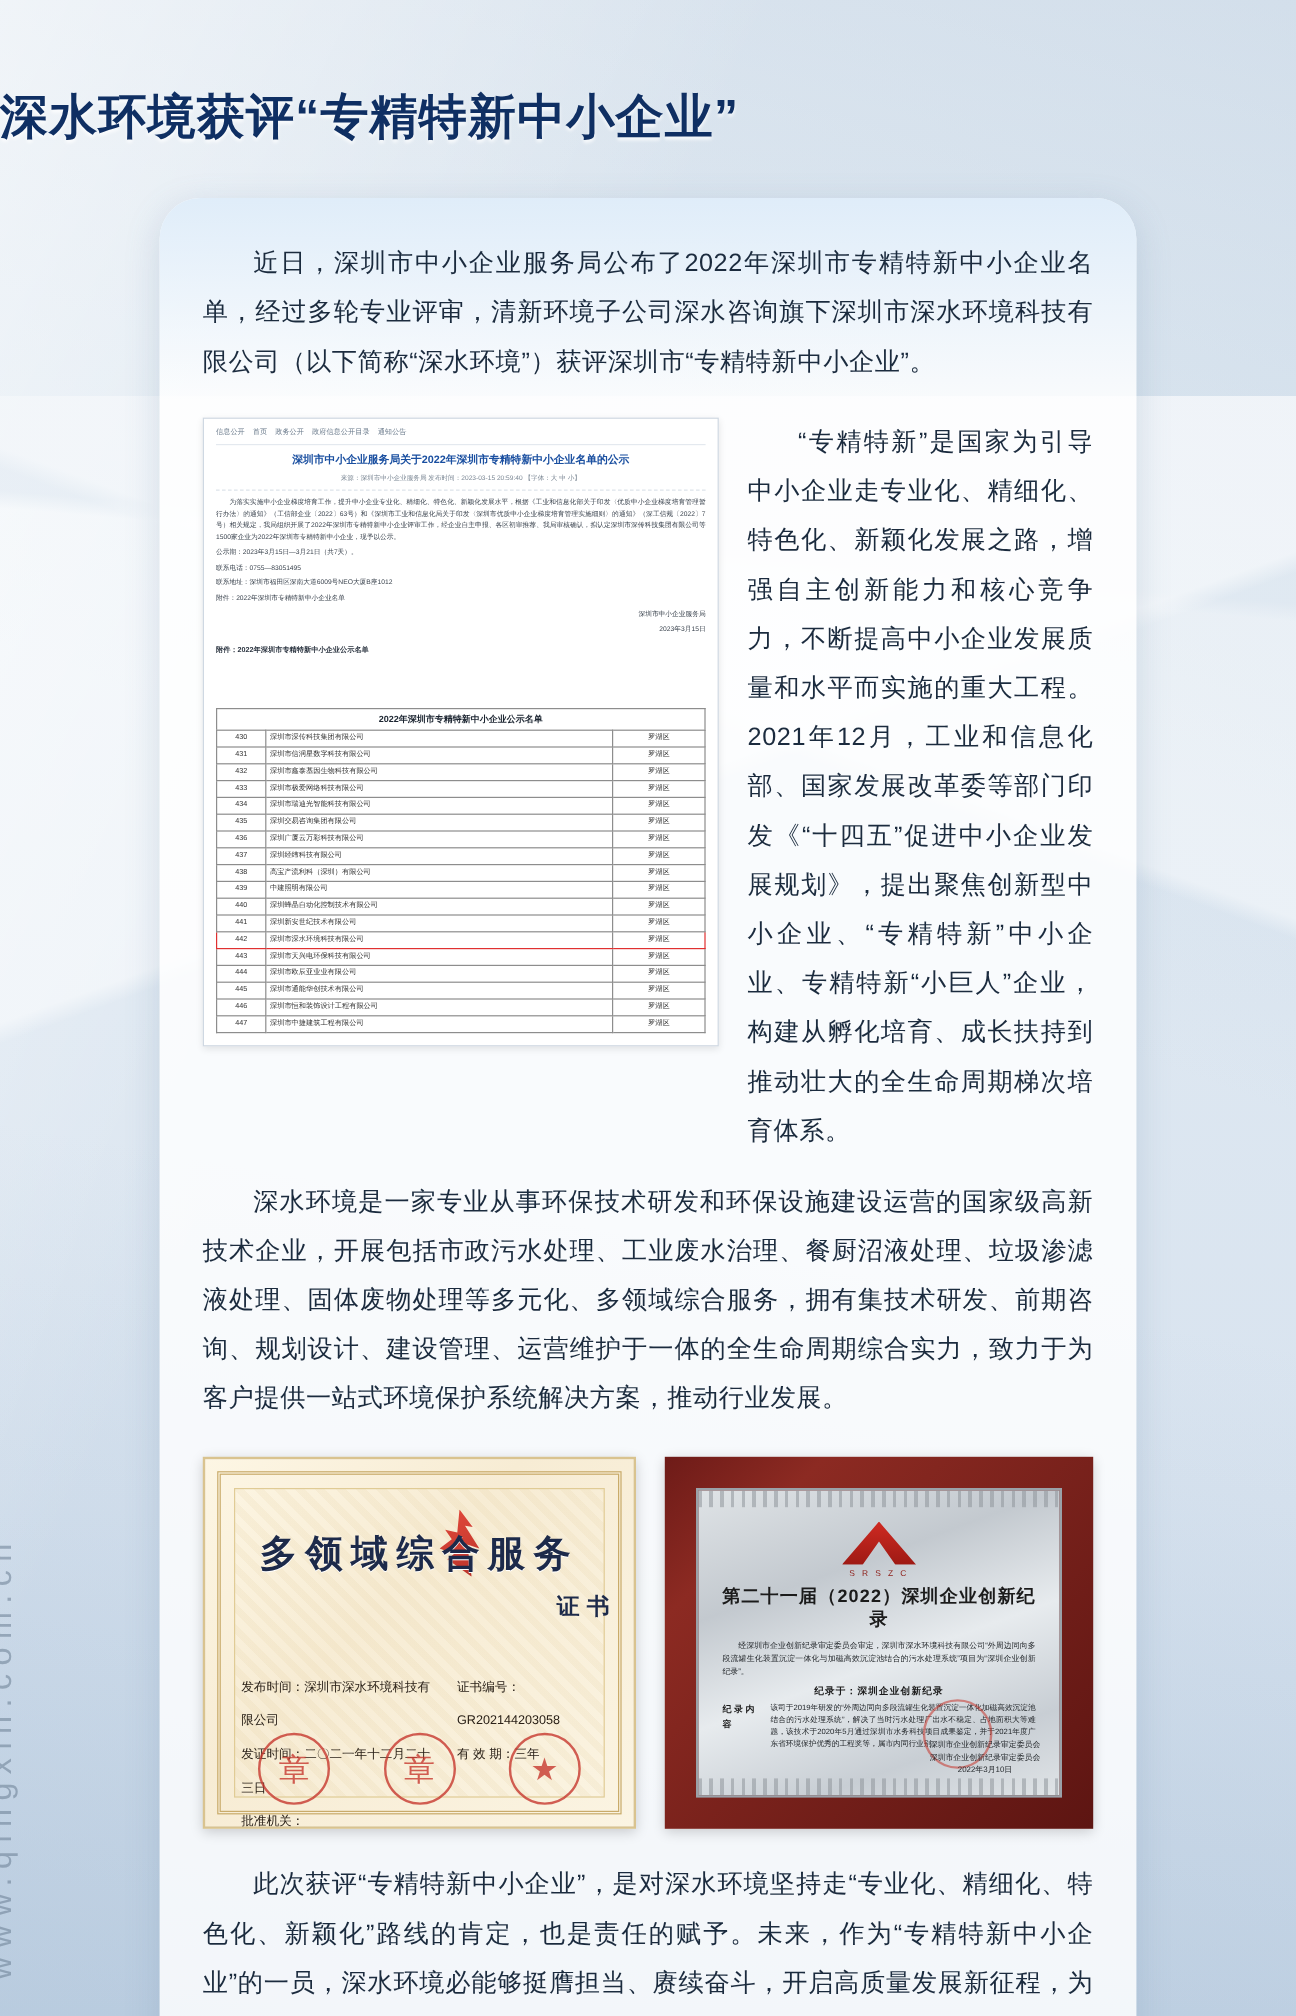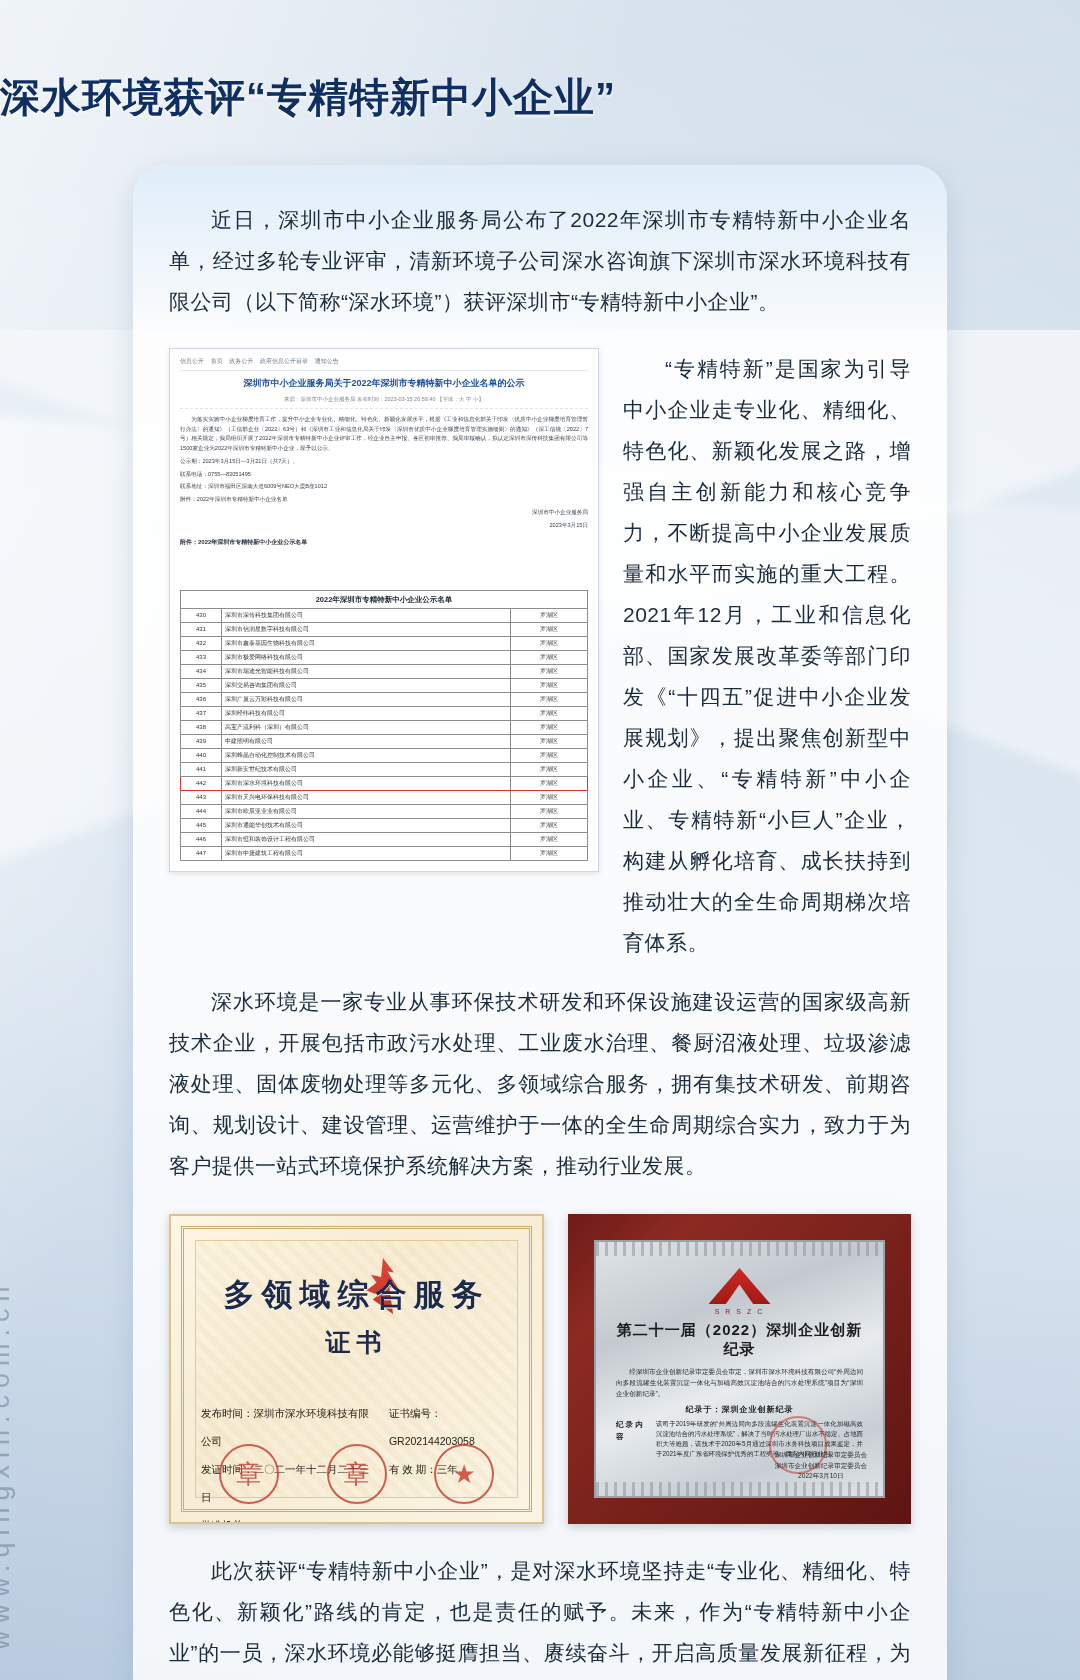--- a/index.html
+++ b/index.html
@@ -220,23 +220,23 @@
     text-align: center;
     margin-top: 44px;
     font-size: 31px;
     font-weight: bold;
     letter-spacing: 7px;
     color: #1d2a4a;
     text-shadow: 0 1px 0 #fff;
   }
   .cert-a .c-sub {
     position: relative;
-    text-align: center;
+    text-align: right;
     margin-top: 10px;
-    font-size: 25px;
+    font-size: 19px;
     font-weight: bold;
     letter-spacing: 6px;
     color: #1d2a4a;
   }
   .cert-a .flame {
     position: absolute;
     left: 188px; top: 42px;
     width: 46px; height: 56px;
     background: linear-gradient(160deg, #e23b2e, #b5241c);
     clip-path: polygon(52% 0%, 76% 26%, 62% 24%, 88% 58%, 66% 52%, 74% 100%, 30% 74%, 42% 66%, 16% 58%, 38% 44%, 26% 30%, 48% 34%);
@@ -268,20 +268,21 @@
     color: #c6342b;
     display: flex;
     align-items: center;
     justify-content: center;
     font-size: 26px;
     opacity: 0.78;
   }
   
   .cert-b {
     background: linear-gradient(135deg, #6e1b18 0%, #8c2a22 20%, #5d1512 100%);
+    padding: 14px;
   }
   .cert-b .plate {
     position: absolute;
     inset: 26px;
     background: linear-gradient(160deg, #dfe3e6 0%, #c3c9cf 30%, #e7ebee 55%, #c8ced4 80%, #dfe3e6 100%);
     border: 2px solid #9aa1a8;
     padding: 12px 14px;
     box-sizing: border-box;
     overflow: hidden;
   }

